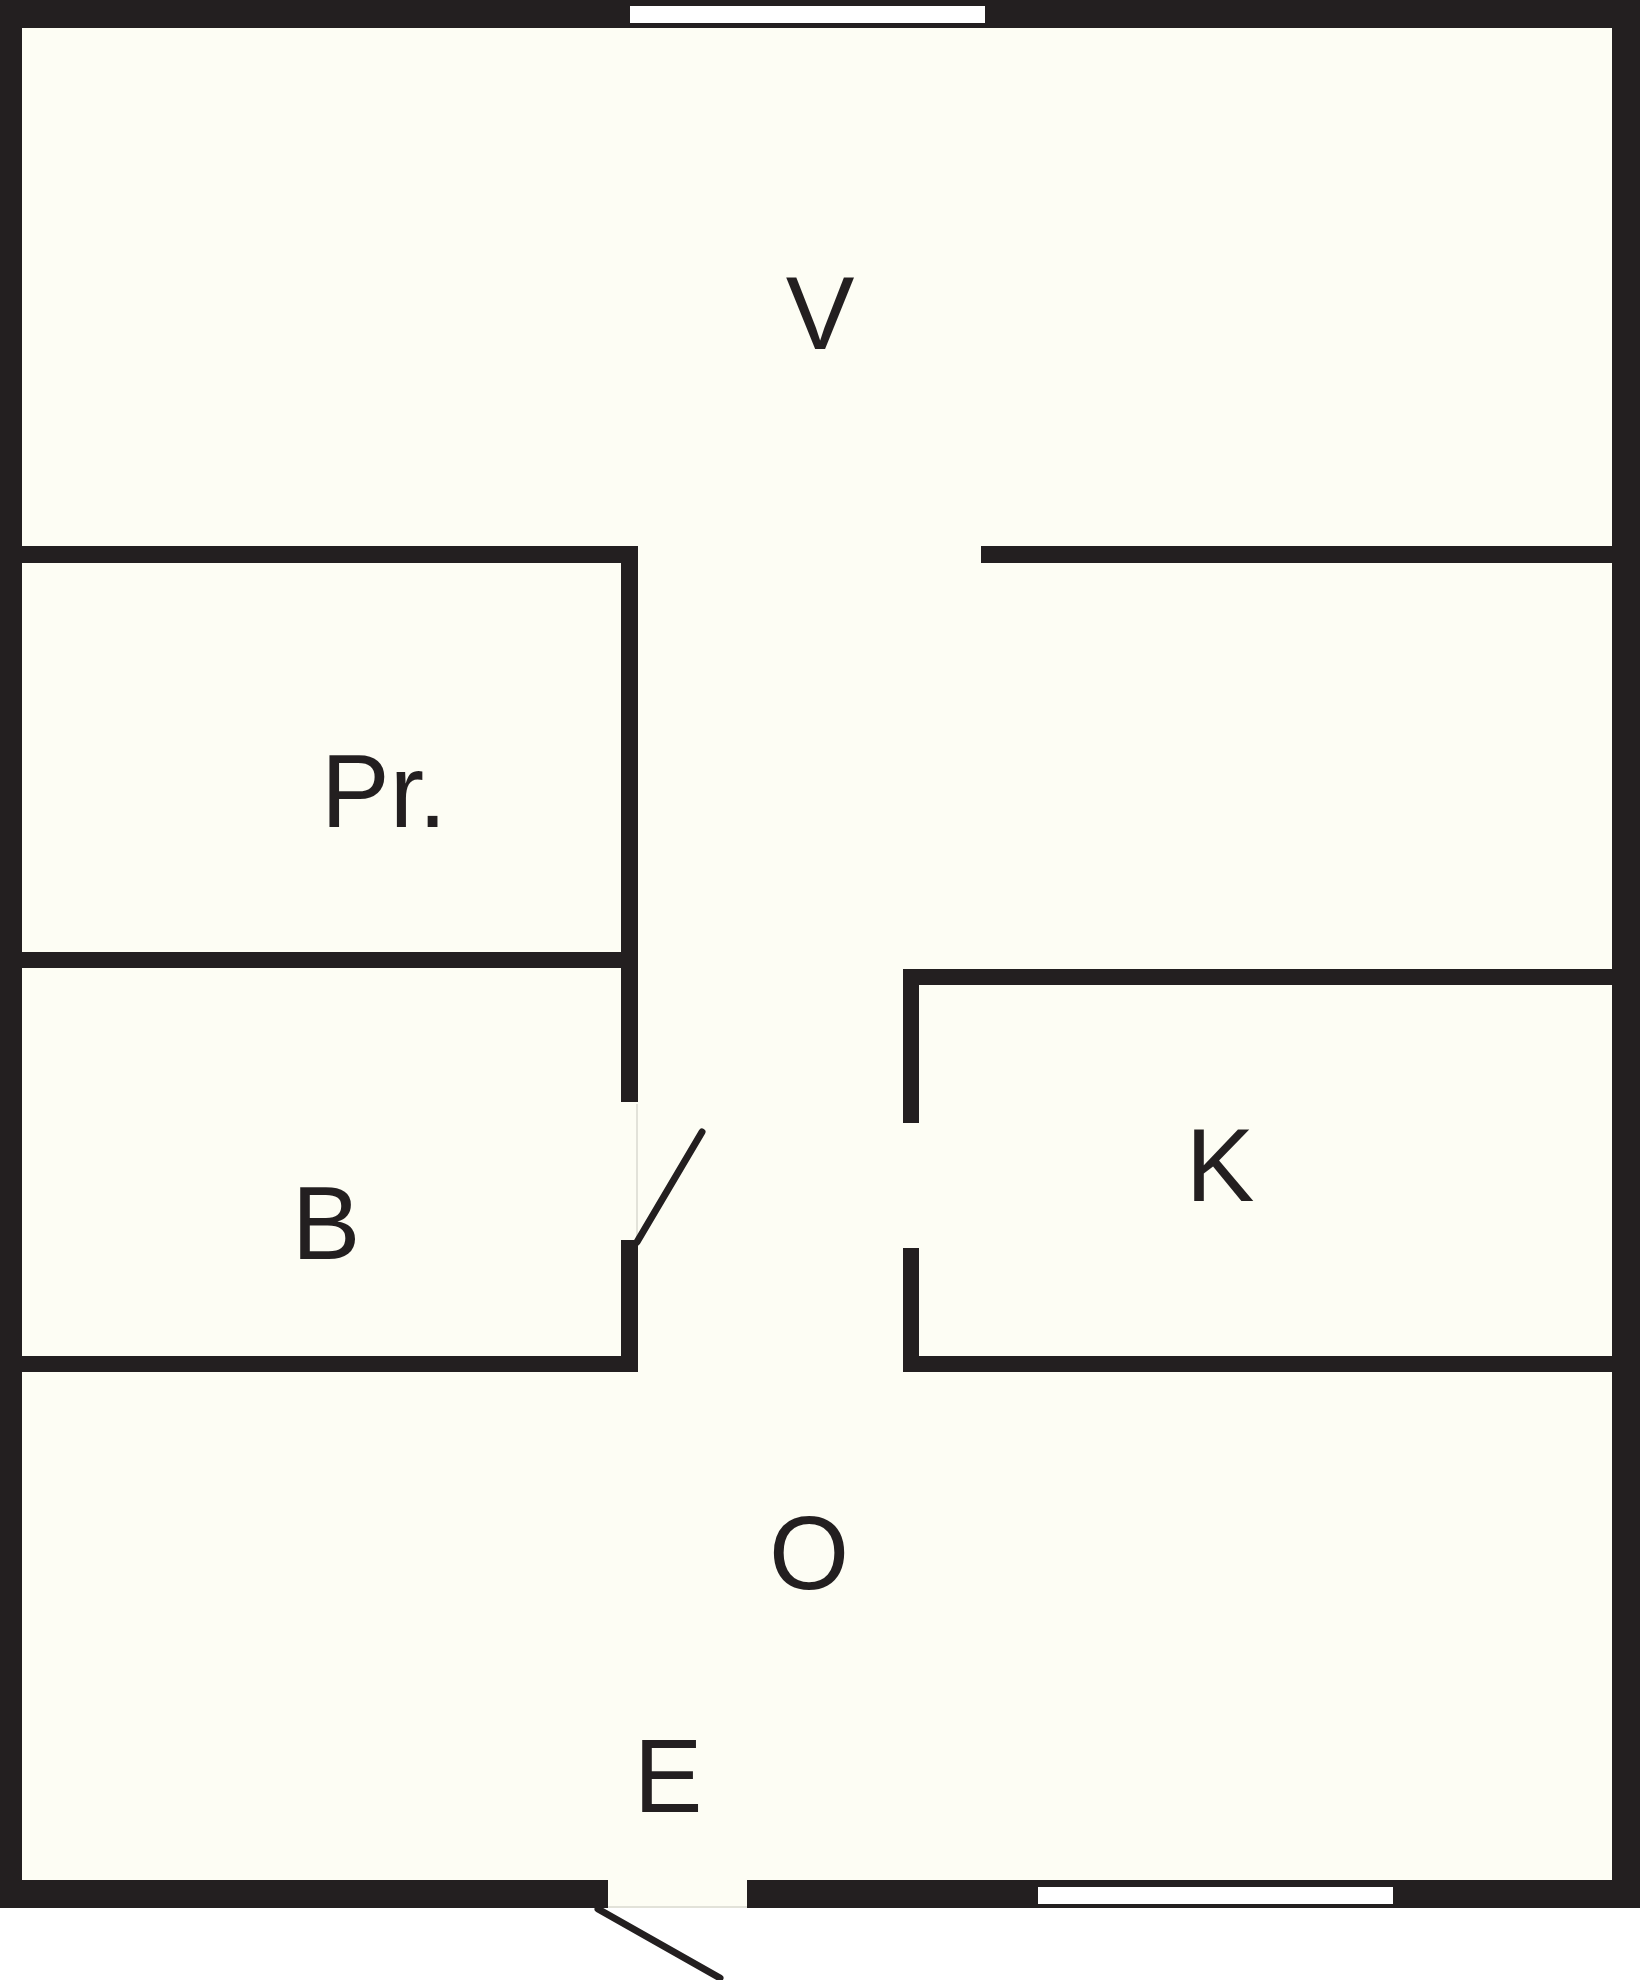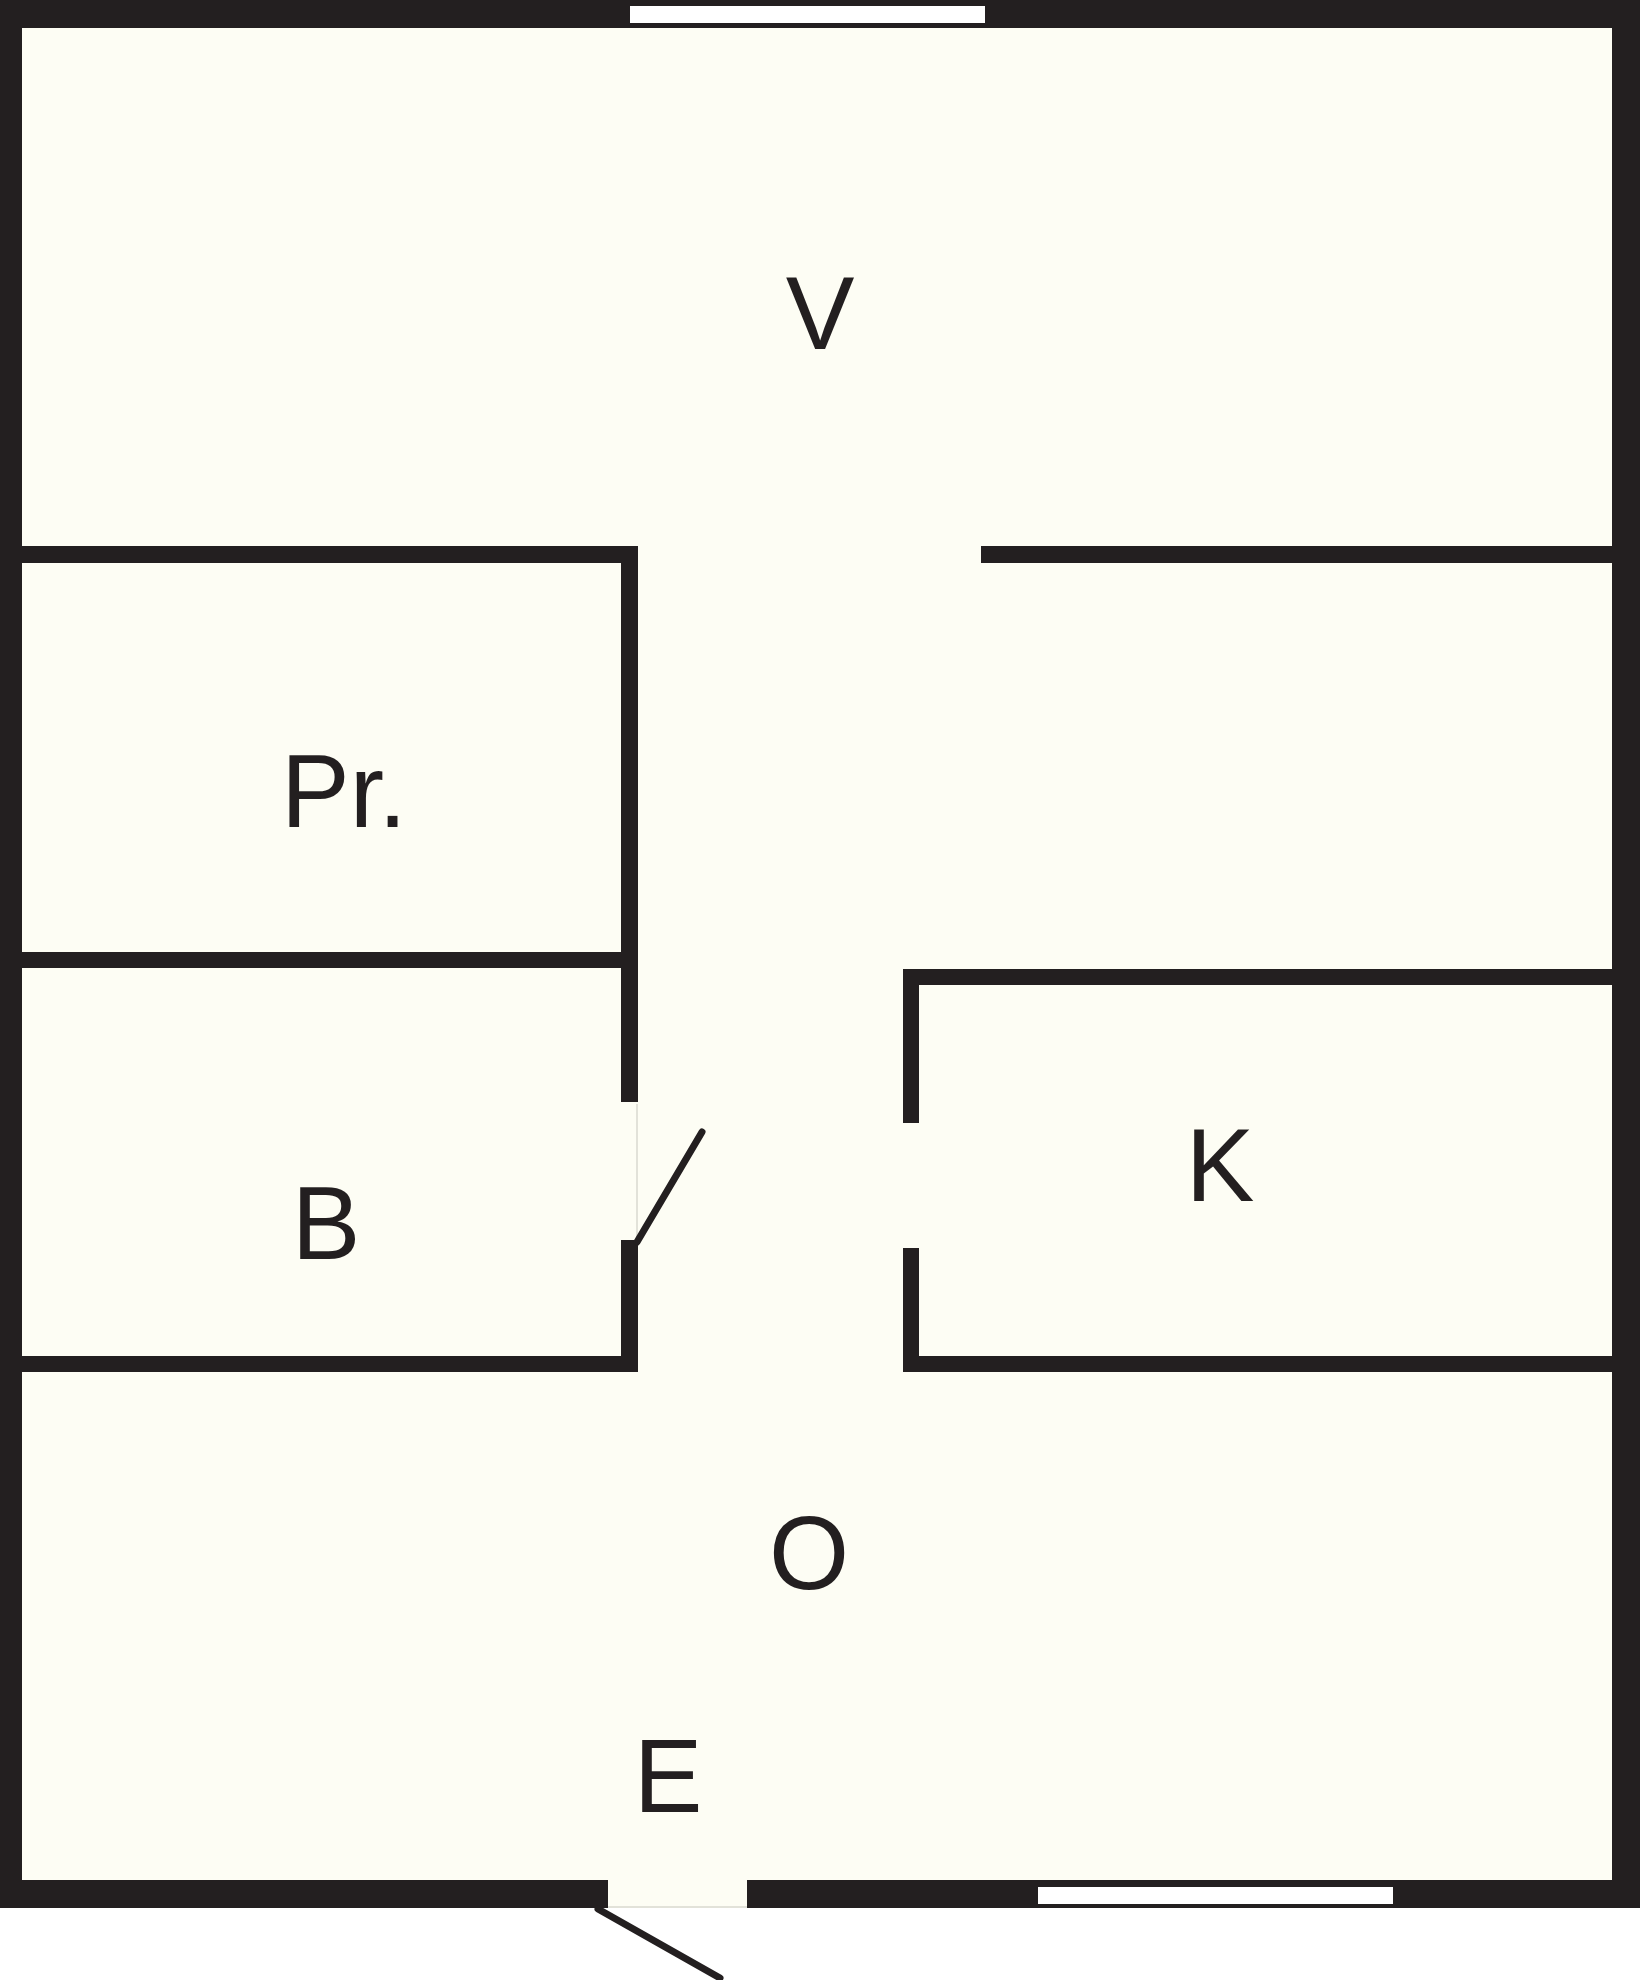--- a/index.html
+++ b/index.html
@@ -53,21 +53,21 @@
   .overlay line.swing{stroke:var(--wall);stroke-width:7;stroke-linecap:round;}
   .overlay line.jamb{stroke:var(--jamb);stroke-width:2;}
   
   .room-label{
     position:absolute;
     transform:translate(-50%,-50%);
     font-size:103px;line-height:1;color:var(--wall);
     white-space:nowrap;
   }
   .label-v{left:820px;top:313px;}
-  .label-pr{left:344px;top:791px;}
+  .label-pr{left:384px;top:791px;}
   .label-b{left:326px;top:1223px;}
   .label-k{left:1220px;top:1165px;}
   .label-o{left:809px;top:1553px;}
   .label-e{left:668px;top:1776px;}
 </style>
 </head>
 <body>
 
 <div id="plan">
 

